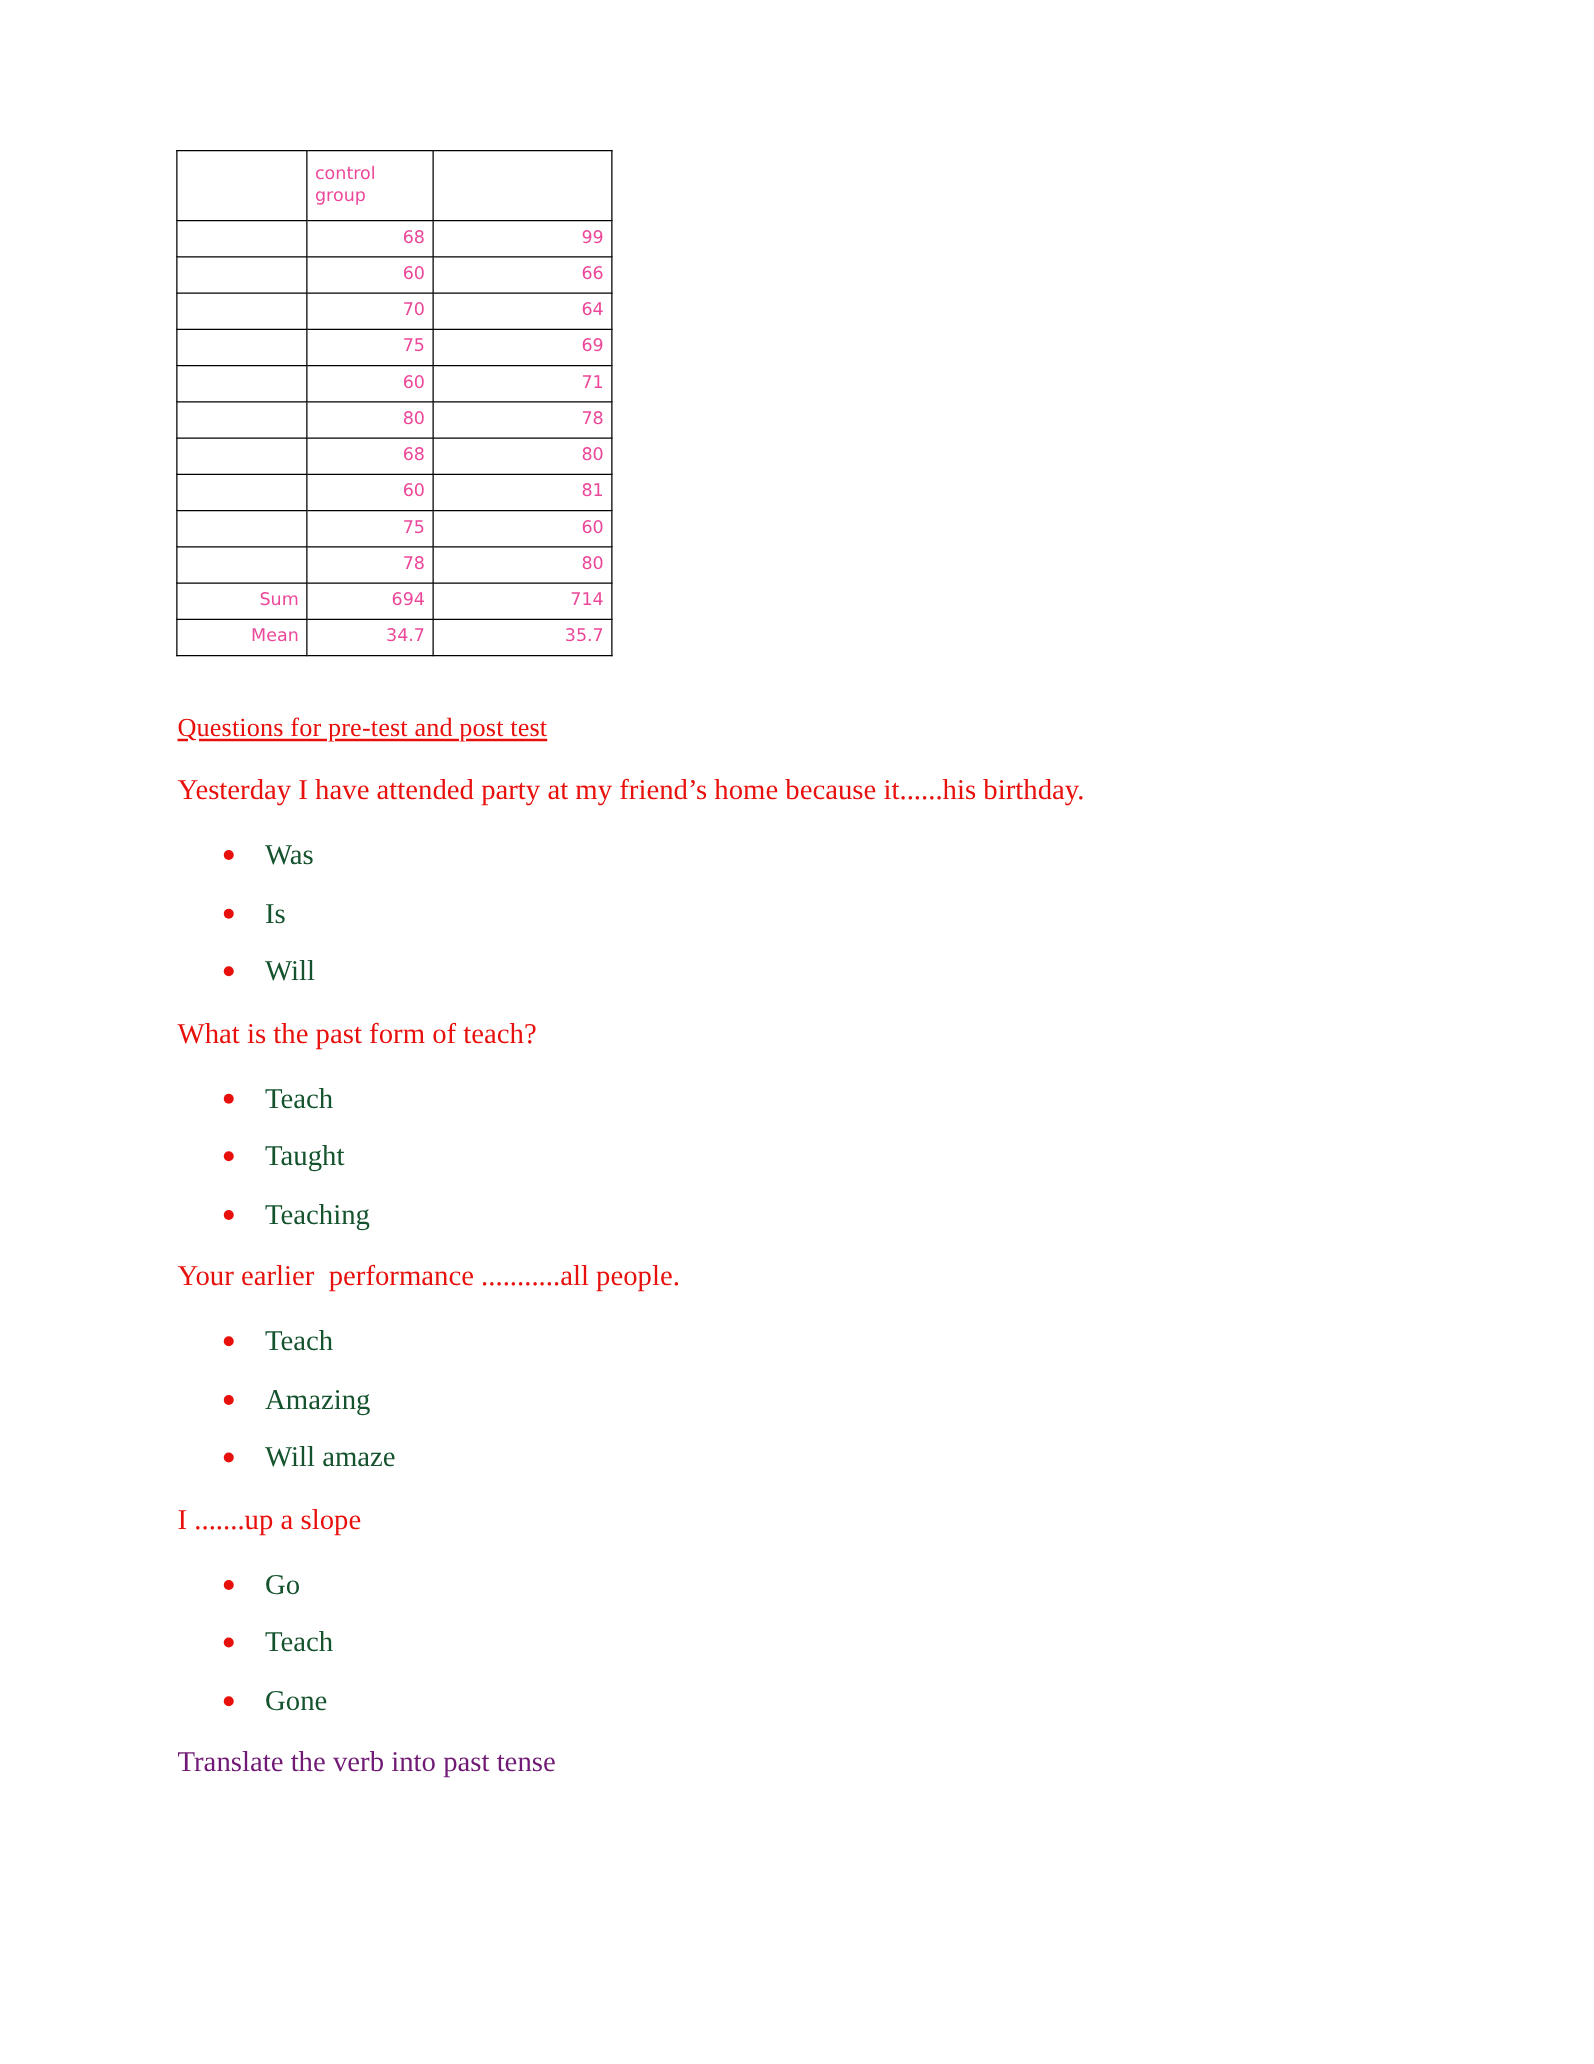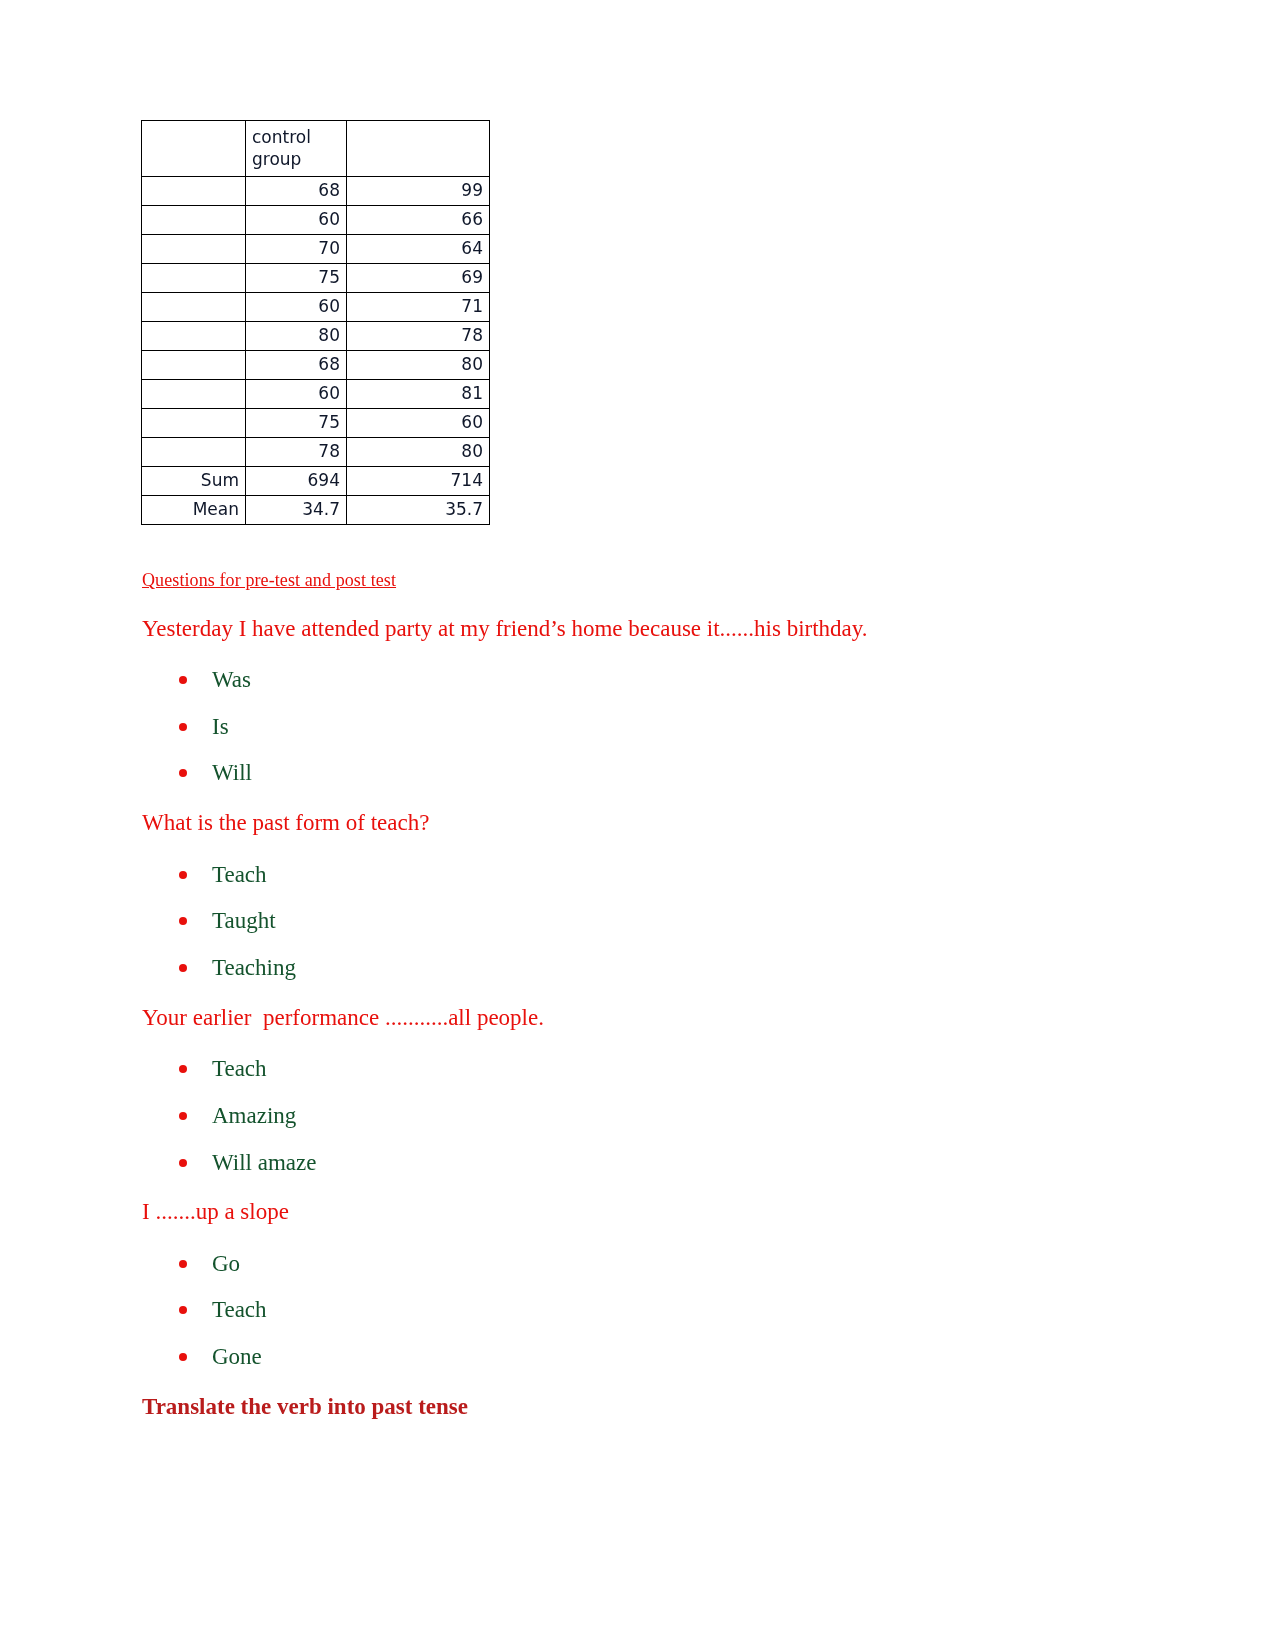--- a/index.html
+++ b/index.html
@@ -30,22 +30,22 @@
     left: 141px;
     top: 120px;
     width: 1000px;
   }
 
   
   table.stats {
     border-collapse: collapse;
     table-layout: fixed;
     font-family: "DejaVu Sans", "Liberation Sans", sans-serif;
-    font-size: 17px;
-    color: #0f172a;
+    font-size: 14px;
+    color: #ec4899;
     margin: 0 0 0 0;
   }
   table.stats td {
     border: 1px solid #000000;
     padding: 2px 6px 3px 6px;
     height: 23px;
     vertical-align: middle;
     line-height: 1.22;
   }
   table.stats col.c0 { width: 104px; }
@@ -55,37 +55,36 @@
   td.label-cell   { text-align: right; }
   td.num-cell     { text-align: right; }
   td.head-cell    { text-align: left; vertical-align: top; padding-top: 4px; }
   tr.head-row td  { height: 50px; }
   tr.head-row td.head-cell { line-height: 1.3; }
 
   
   .spacer-1 { height: 44px; }
 
   .doc-heading {
-    font-size: 18px;
+    font-size: 21px;
     color: #e8100c;
     text-decoration: underline;
     margin: 0 0 23px 1px;
     line-height: 1.25;
     letter-spacing: 0.1px;
   }
   .para {
     font-size: 23px;
     color: #e8100c;
     margin: 0 0 23px 1px;
     line-height: 1.25;
     white-space: pre-wrap;
   }
   .para.green {
-    color: #b91c1c;
-    font-weight: bold;
+    color: #701a75;
   }
   ul.opts {
     list-style: none;
     margin: 0 0 22px 0;
     padding: 0;
   }
   ul.opts li {
     position: relative;
     font-size: 23px;
     color: #14532d;

